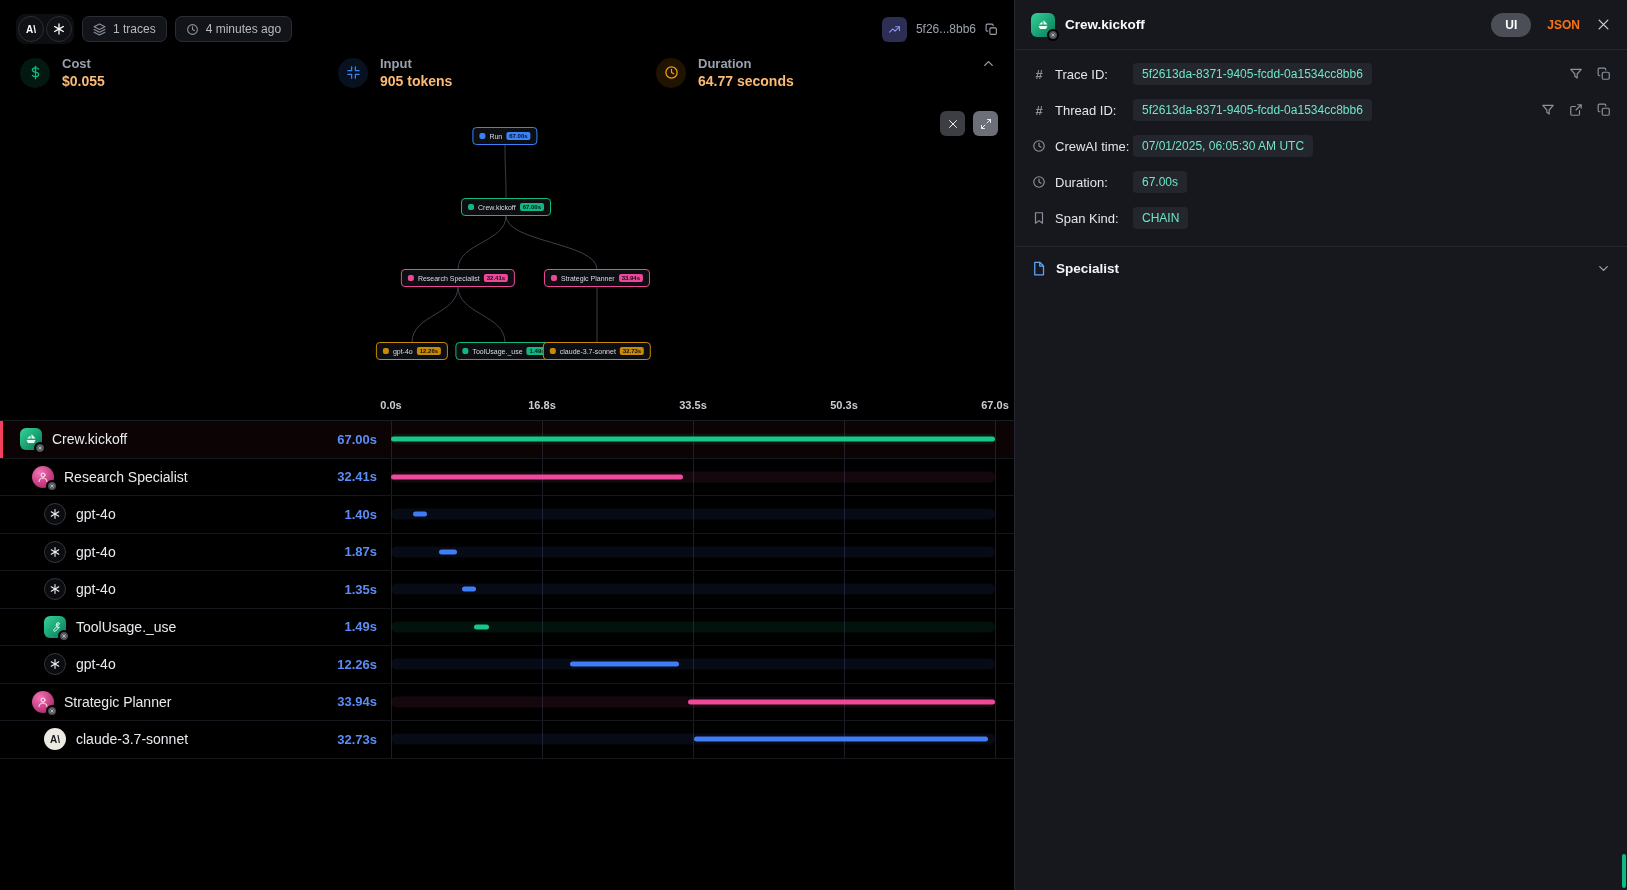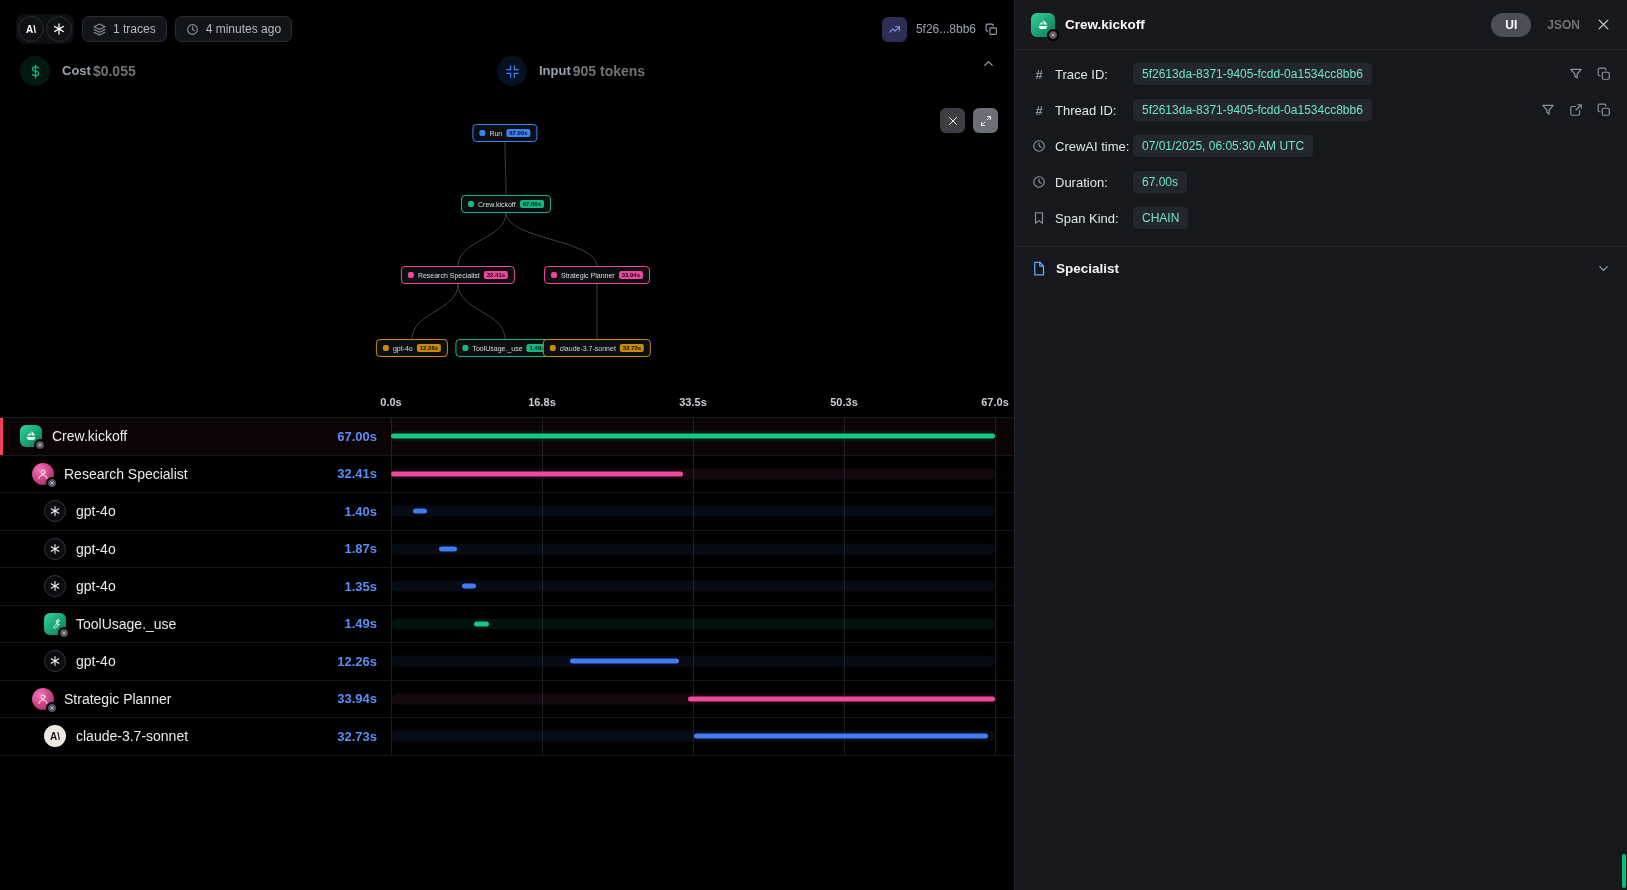--- a/index.html
+++ b/index.html
@@ -22,23 +22,23 @@
   .trend-btn{width:25px;height:25px;border-radius:6px;background:#2c2e54;color:#8f96f9;display:flex;align-items:center;justify-content:center;border:none;cursor:pointer}
   .trend-btn svg{width:13px;height:13px}
   .trace-id-short{color:#9ca3af;font-size:12px}
   .copy-btn{color:#9ca3af;background:none;border:none;cursor:pointer}
   .copy-btn svg{width:13px;height:13px}
 
   .stats{display:flex;align-items:flex-start;position:relative;padding:12px 48px 12px 20px;gap:8px}
   .stat{flex:1;display:flex;align-items:center;gap:12px;min-width:0}
   .stat-icon{width:30px;height:30px;border-radius:50%;display:flex;align-items:center;justify-content:center;flex:none}
   .stat-icon svg{width:15px;height:15px}
-  .stat-text{display:flex;flex-direction:row;gap:2px}
+  .stat-text{display:flex;flex-direction:column;gap:2px}
   .stat-label{font-size:13px;color:#99a1ac;font-weight:600}
-  .stat-value{font-size:14px;color:#737373;font-weight:700}
+  .stat-value{font-size:14px;color:#fdba74;font-weight:700}
   .collapse-btn{position:absolute;right:18px;top:12px;background:none;border:none;color:#9ca3af;cursor:pointer}
   .collapse-btn svg{width:15px;height:15px}
 
   
   .graph{position:relative;height:280px}
   .graph svg.edges{position:absolute;inset:0}
   .graph svg.edges path{stroke:#3c404a;stroke-width:1;fill:none}
   .graph-controls{position:absolute;top:10px;right:16px;display:flex;gap:8px;z-index:3}
   .gbtn{width:25px;height:25px;border-radius:6px;display:flex;align-items:center;justify-content:center;color:#eceef1;border:none;cursor:pointer}
   .gbtn svg{width:12px;height:12px}
@@ -74,21 +74,21 @@
   .ricon.size24{width:24px;height:24px}
   .mini-badge{position:absolute;right:-4px;bottom:-4px;width:12px;height:12px;border-radius:50%;background:#4b4e55;border:2px solid #000;color:#d8dbe0;display:flex;align-items:center;justify-content:center}
   .mini-badge svg{width:6px;height:6px}
 
   
   .side{position:absolute;left:1014px;top:0;width:613px;height:890px;background:#17181d;border-left:1px solid #26272e}
   .side-header{display:flex;align-items:center;gap:10px;height:50px;padding:0 16px;border-bottom:1px solid #26272e}
   .side-title{font-weight:700;font-size:13.5px;color:#fafafa}
   .side-header-right{margin-left:auto;display:flex;align-items:center;gap:16px}
   .pill{background:#4b4e56;color:#fff;border:none;border-radius:13px;padding:5px 14px;font-size:12px;font-weight:700;cursor:pointer}
-  .tab-json{background:none;border:none;color:#737373;font-size:12px;font-weight:700;cursor:pointer}
+  .tab-json{background:none;border:none;color:#f97316;font-size:12px;font-weight:700;cursor:pointer}
   .close-x{color:#cbd0d8;background:none;border:none;cursor:pointer}
   .close-x svg{width:15px;height:15px}
   .sdk-row{display:flex;justify-content:flex-end;padding:14px 16px 6px}
   .sdk-badge{border:1px solid #0f9d84;color:#2dd4bf;font-size:12px;font-weight:700;padding:5px 10px;border-radius:6px;background:rgba(20,184,166,0.07)}
   .fields{margin-top:6px}
   .f-row{display:flex;align-items:center;height:36px;padding:0 16px}
   .f-icon{width:16px;color:#8b919c;font-size:13px;font-weight:700;display:flex;justify-content:center}
   .f-icon svg{width:14px;height:14px}
   .f-label{width:78px;margin-left:8px;font-size:13px;color:#e2e5ea;flex:none}
   .f-value{background:#23262d;color:#6ee7c9;font-size:12px;padding:4px 9px;border-radius:4px;white-space:nowrap}
@@ -174,20 +174,32 @@
       </div>
       <div class="stat">
         <span class="stat-icon" style="color:#3b82f6;background:rgba(59,130,246,0.13)">
           <svg viewBox="0 0 24 24">
             <path d="M9 3v6H3M15 3v6h6M9 21v-6H3M15 21v-6h6"></path>
           </svg>
         </span>
         <span class="stat-text">
           <span class="stat-label">Input</span>
           <span class="stat-value">905 tokens</span>
+        </span>
+      </div>
+      <div class="stat">
+        <span class="stat-icon" style="color:#f59e0b;background:rgba(245,158,11,0.13)">
+          <svg viewBox="0 0 24 24">
+            <circle cx="12" cy="12" r="9"></circle>
+            <path d="M12 7v5l3.5 2"></path>
+          </svg>
+        </span>
+        <span class="stat-text">
+          <span class="stat-label">Duration</span>
+          <span class="stat-value">64.77 seconds</span>
         </span>
       </div>
       <button class="collapse-btn" id="collapse-ic">
         <svg viewBox="0 0 24 24">
           <path d="m6 15 6-6 6 6"></path>
         </svg>
       </button>
   </div>
 
   <div class="graph" id="graph">

